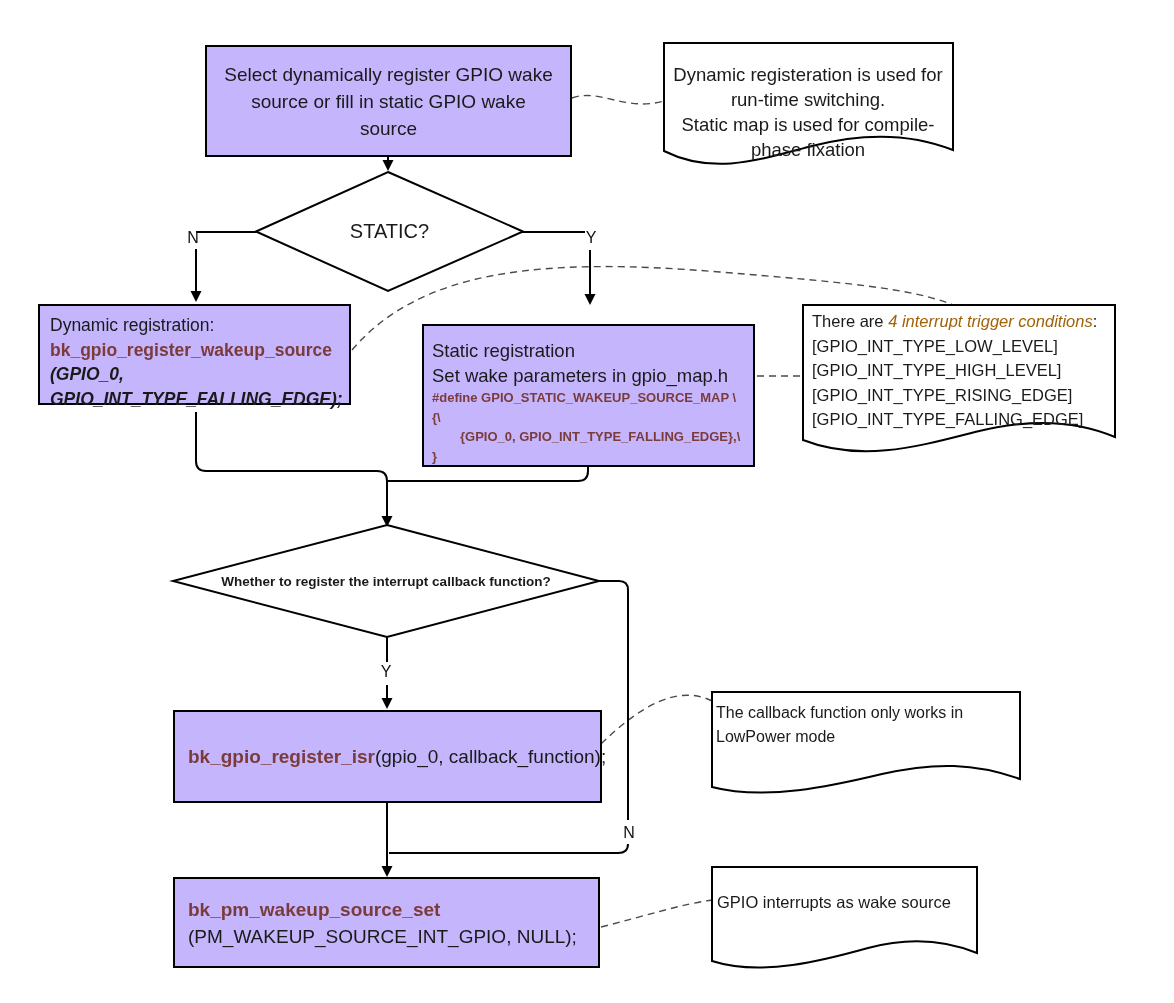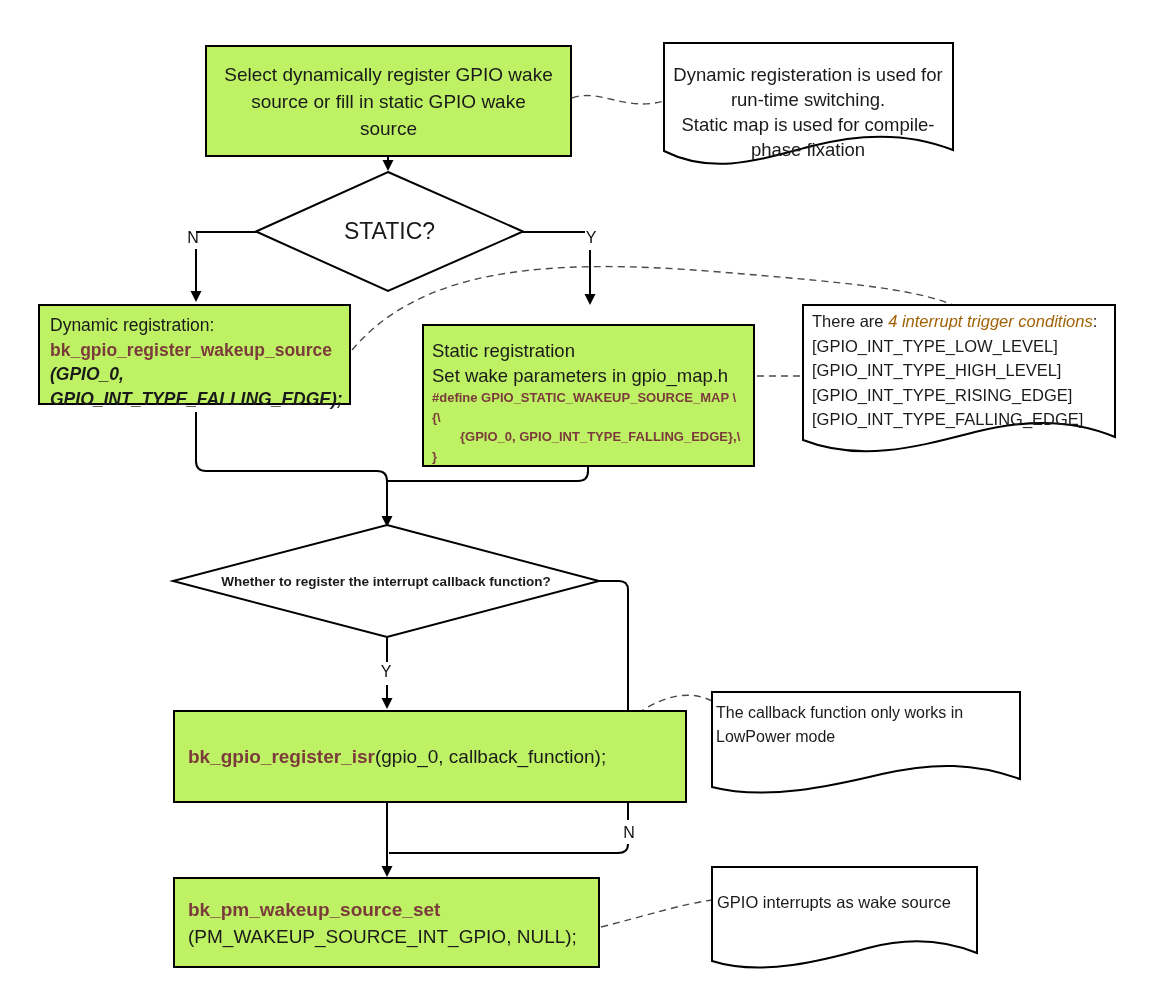--- a/index.html
+++ b/index.html
@@ -1,42 +1,42 @@
 <!DOCTYPE html>
 <html><head>
 <meta charset="utf-8">
 <style>
   html,body{margin:0;padding:0;background:#fff;}
   .canvas{
     position:relative;width:1174px;height:1003px;background:#fff;
     font-family:"Liberation Sans",sans-serif;color:#1a1a1a;overflow:hidden;
   }
   svg.layer{position:absolute;left:0;top:0;}
-  .box{position:absolute;background:#bef264;border:2px solid #000;box-sizing:border-box;}
+  .box{position:absolute;background:#c4b5fd;border:2px solid #000;box-sizing:border-box;}
   .center-flex{display:flex;align-items:center;justify-content:center;text-align:center;}
   .abs{position:absolute;}
   .code{color:#7b3b3b;font-weight:bold;}
   .code-i{color:#a16207;font-style:italic;font-weight:normal;}
   .it{font-style:italic;font-weight:bold;}
   .lbl{position:absolute;width:18px;text-align:center;font-size:16px;color:#111;}
   
   .top-box{left:205px;top:45px;width:367px;height:112px;font-size:19px;line-height:27px;padding:0 14px;}
   
   .dyn-box{left:38px;top:304px;width:313px;height:101px;padding:7px 10px;font-size:17.5px;line-height:24.5px;white-space:nowrap;}
   
   .sta-box{left:422px;top:324px;width:333px;height:143px;padding:12px 8px;white-space:nowrap;}
   .sta-box .plain{font-size:18.5px;line-height:25px;}
   .sta-box .cl{font-size:13px;line-height:19.5px;}
   .sta-box .indent{margin-left:28px;}
   
-  .isr-box{left:173px;top:710px;width:514px;height:93px;display:flex;align-items:center;padding-left:13px;font-size:19px;white-space:nowrap;}
+  .isr-box{left:173px;top:710px;width:429px;height:93px;display:flex;align-items:center;padding-left:13px;font-size:19px;white-space:nowrap;}
   
   .pm-box{left:173px;top:877px;width:427px;height:91px;display:flex;flex-direction:column;justify-content:center;padding-left:13px;font-size:19px;line-height:27px;white-space:nowrap;}
   
-  .d1-text{left:256px;top:172px;width:267px;height:118px;font-size:23px;}
+  .d1-text{left:256px;top:172px;width:267px;height:118px;font-size:20px;}
   .d2-text{left:173px;top:527px;width:426px;height:108px;font-size:13.5px;font-weight:bold;}
   
   .note-text{position:absolute;}
   .top-note-text{left:672px;top:62px;width:272px;text-align:center;font-size:18.5px;line-height:25px;}
   .right-note-text{left:812px;top:309px;font-size:16.5px;line-height:24.5px;white-space:nowrap;}
   .cb-note-text{left:716px;top:701px;width:292px;font-size:16px;line-height:24px;}
   .wk-note-text{left:717px;top:893px;font-size:16.5px;white-space:nowrap;}
 </style>
 </head>
 <body>

